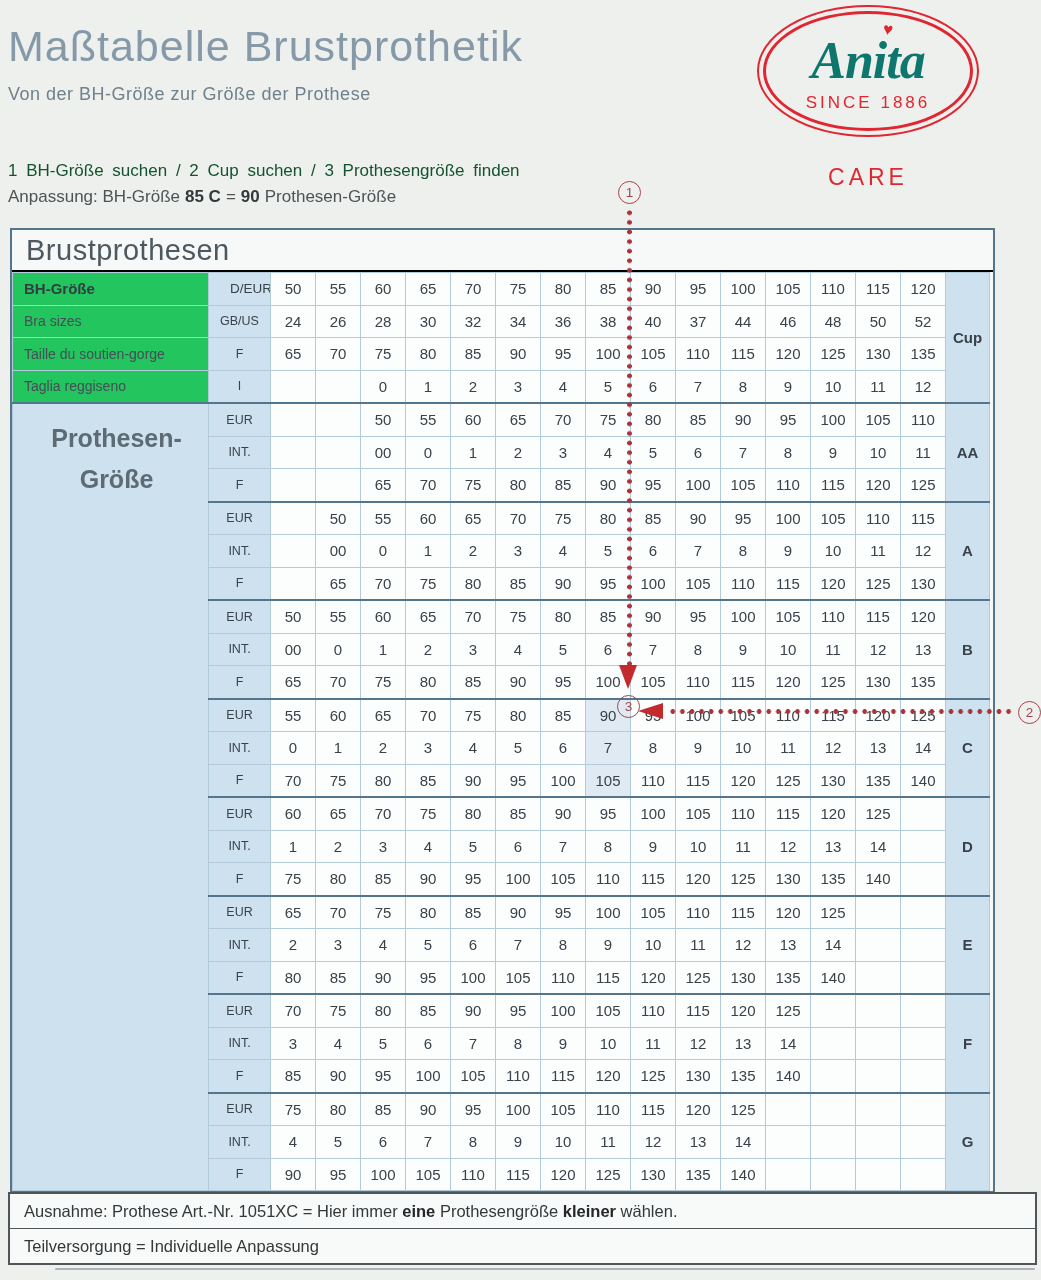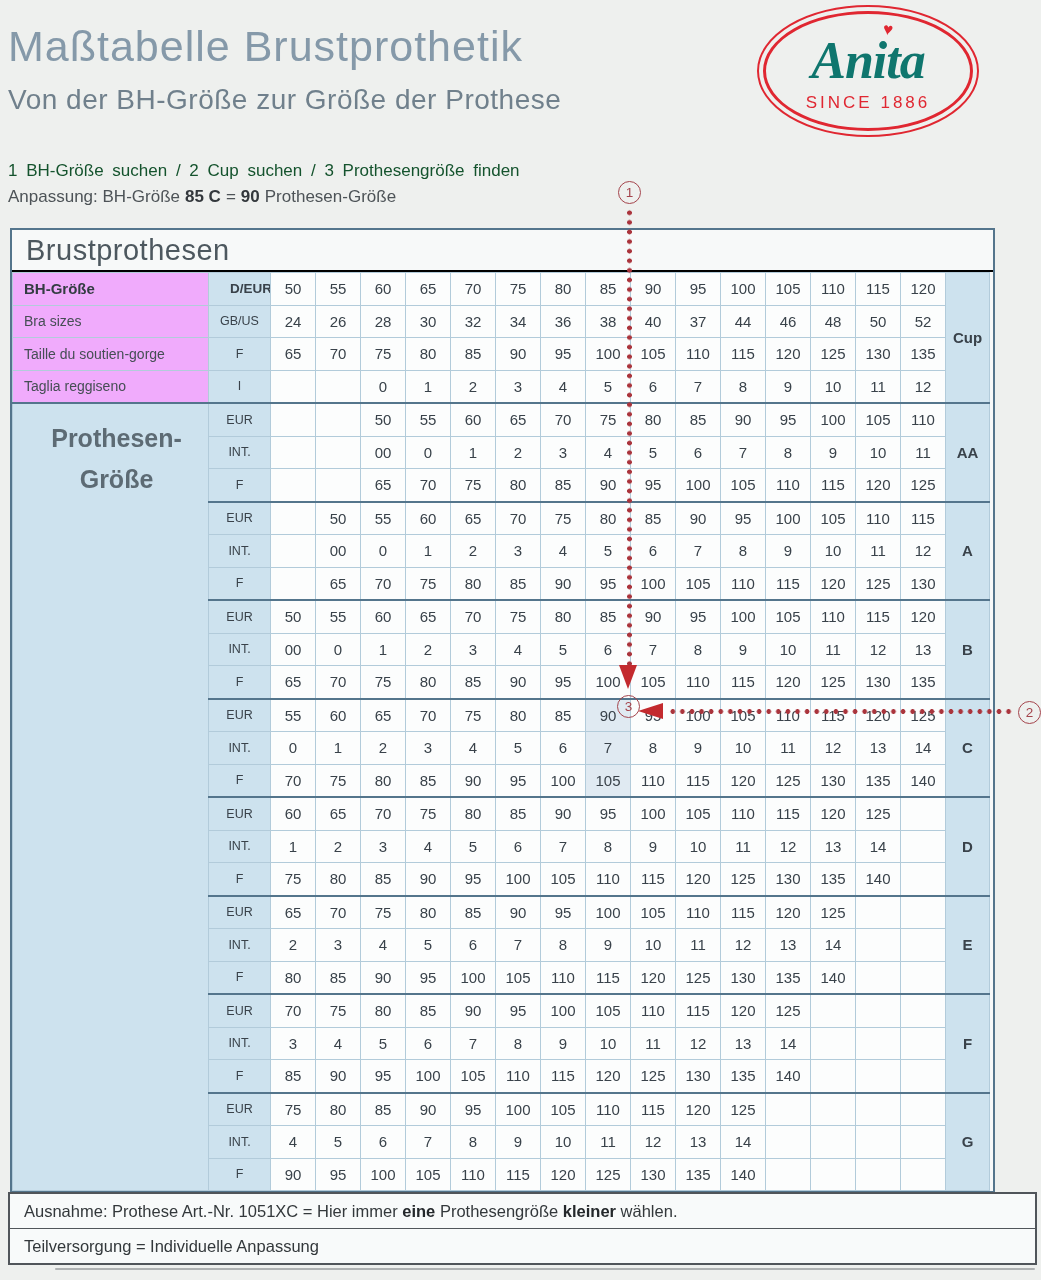--- a/index.html
+++ b/index.html
@@ -5,21 +5,21 @@
   html,body{margin:0;padding:0;}
   body{
     width:1041px;height:1280px;position:relative;
     background:#eef0ee;
     font-family:"Liberation Sans", sans-serif;
     color:#39424a;overflow:hidden;
   }
   
   .page-title{position:absolute;left:8px;top:22px;font-size:43px;font-weight:300;
     color:#8599a9;letter-spacing:1px;}
-  .page-subtitle{position:absolute;left:8px;top:84px;font-size:28px;font-weight:300;
+  .page-subtitle{position:absolute;left:8px;top:84px;font-size:18px;font-weight:300;
     color:#70808c;letter-spacing:.5px;}
   .instr1{position:absolute;left:8px;top:161px;font-size:17px;color:#14532d;word-spacing:4px;}
   .instr2{position:absolute;left:8px;top:187px;font-size:17px;color:#4d5357;}
   .instr2 .bnum{font-weight:bold;color:#33383c;margin:0 5px;}
   
   .logo{position:absolute;left:755px;top:5px;width:226px;}
   .logo-oval{position:relative;width:218px;height:128px;margin:0 auto;
     border:2px solid #e02731;border-radius:50%;}
   .logo-oval::before{content:"";position:absolute;inset:4px;border:3px solid #e02731;border-radius:50%;}
   .logo-brand{position:absolute;left:0;right:0;top:24px;text-align:center;
@@ -31,24 +31,24 @@
   .logo-care{margin-top:27px;text-align:center;font-size:23px;letter-spacing:4px;
     color:#e02731;font-weight:500;}
   
   .table-wrap{position:absolute;left:10px;top:228px;width:981px;
     border:2px solid #54758c;background:#f7f9f9;}
   .table-heading{font-size:29px;font-weight:300;color:#4d585f;
     padding:4px 0 3px 14px;letter-spacing:.5px;border-bottom:2px solid #000000;}
   table{border-collapse:collapse;table-layout:fixed;width:977px;}
   td{border:1px solid #b2cbda;height:31.5px;text-align:center;
     font-size:15px;color:#39424a;padding:0;overflow:hidden;white-space:nowrap;}
-  td.lbl{background:#f0abfc;text-align:left;padding-left:11px;font-size:14px;color:#454e54;}
+  td.lbl{background:#22c55e;text-align:left;padding-left:11px;font-size:14px;color:#454e54;}
   td.lbl.b{font-weight:bold;font-size:15px;color:#333c42;}
   td.unit{background:#cde2ee;font-size:12.5px;}
-  td.unit.b{font-weight:bold;font-size:13.5px;padding-left:21px;}
+  td.unit.b{font-weight:normal;font-size:13.5px;padding-left:21px;}
   td.data{background:#fcfdfd;}
   td.data.hl{background:#e0eaf2;}
   td.cup{background:#cde2ee;font-weight:bold;font-size:15px;}
   td.plabel{background:#cde2ee;text-align:center;vertical-align:top;
     padding:14px 0 0 12px;font-size:25px;font-weight:700;color:#5d6b74;line-height:1.65;}
   tr.sec-top td{border-top:2px solid #54758c;}
   
   .circ{position:absolute;width:21px;height:21px;border:1.5px solid #a4444c;border-radius:50%;
     color:#a4444c;font-size:13.5px;display:flex;align-items:center;justify-content:center;
     background:transparent;z-index:5;}
@@ -80,20 +80,21 @@
 <div class="page-subtitle">Von der BH-Größe zur Größe der Prothese</div>
 <div class="instr1">1  BH-Größe suchen  /  2  Cup suchen   /  3  Prothesengröße finden</div>
 <div class="instr2"><span>Anpassung:   BH-Größe</span><span class="bnum">85 C</span><span>=</span><span class="bnum">90</span><span>Prothesen-Größe</span></div>
 
 <div class="logo">
   <div class="logo-oval">
     <div class="logo-brand">Anita</div>
     <div class="logo-heart">♥</div>
     <div class="logo-since">SINCE 1886</div>
   </div>
+  <div class="logo-care">CARE</div>
 </div>
 
 <div class="table-wrap">
   <div class="table-heading">Brustprothesen</div>
   <table>
     <colgroup>
       <col style="width:196px">
         <col style="width:62px">
       <col span="15" style="width:45px">
       <col style="width:44px">

